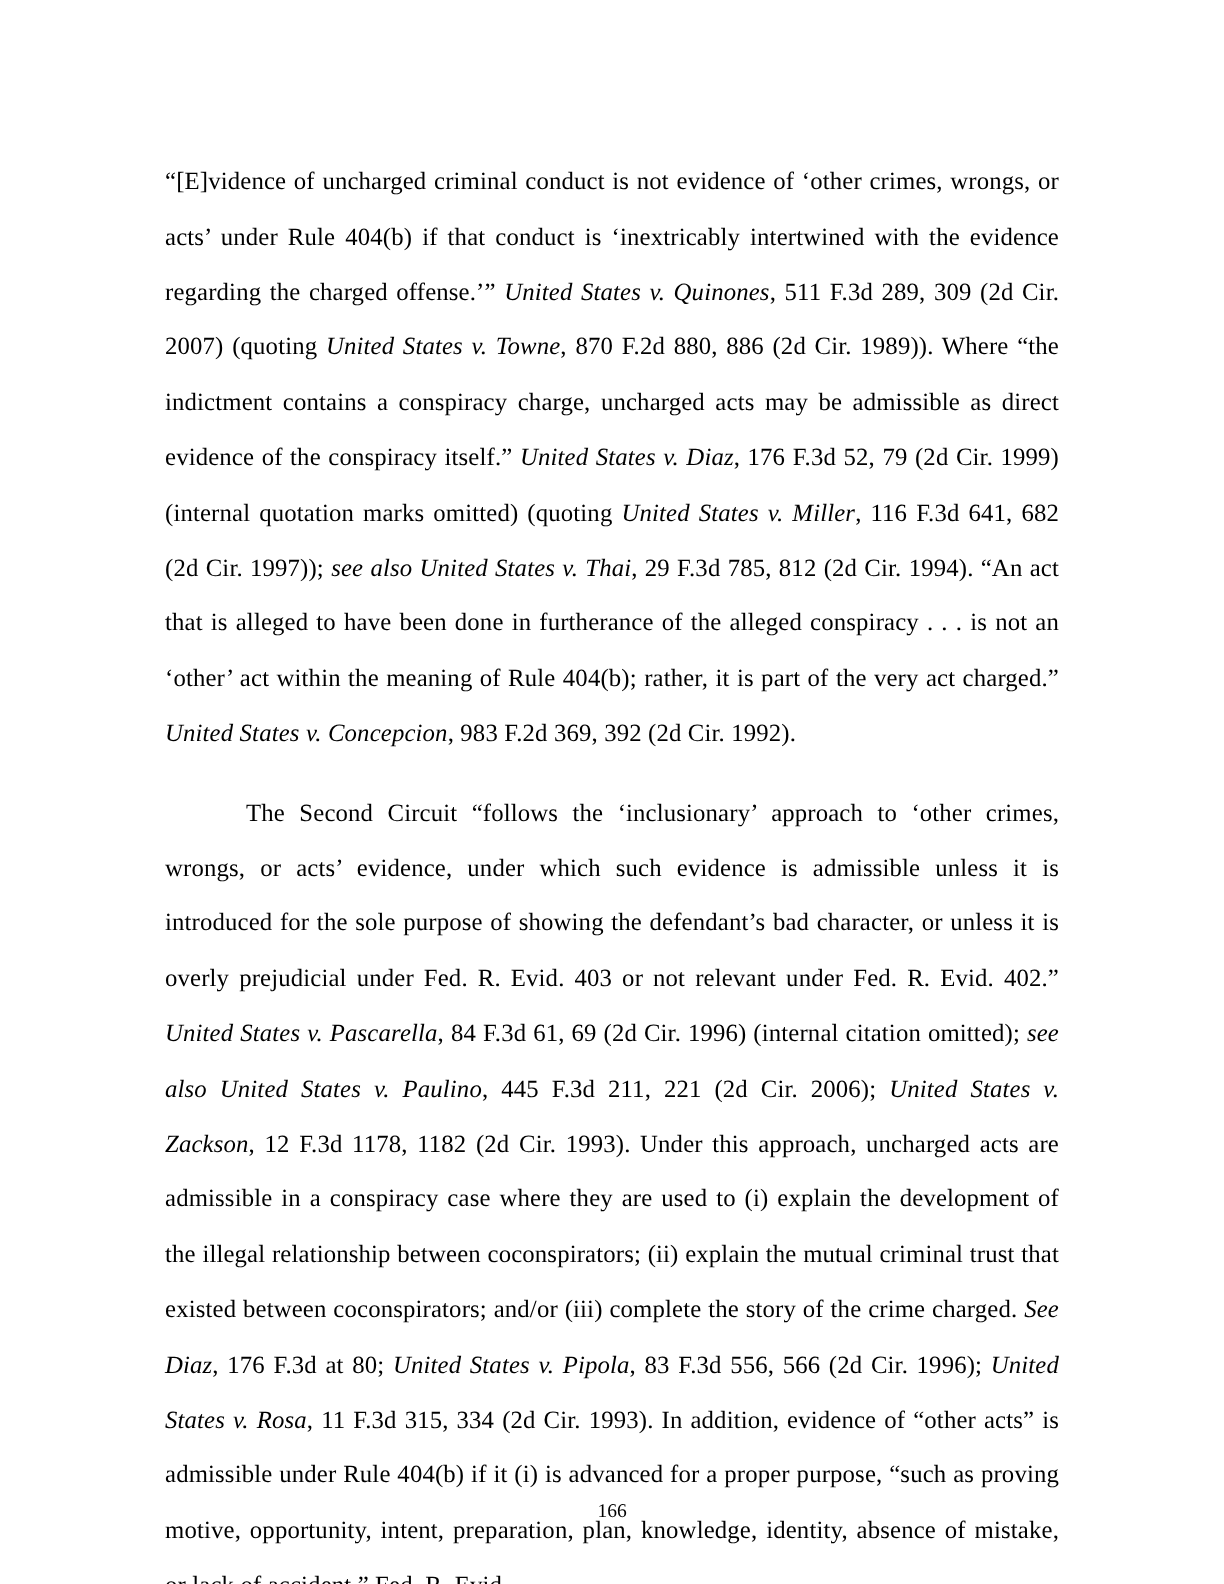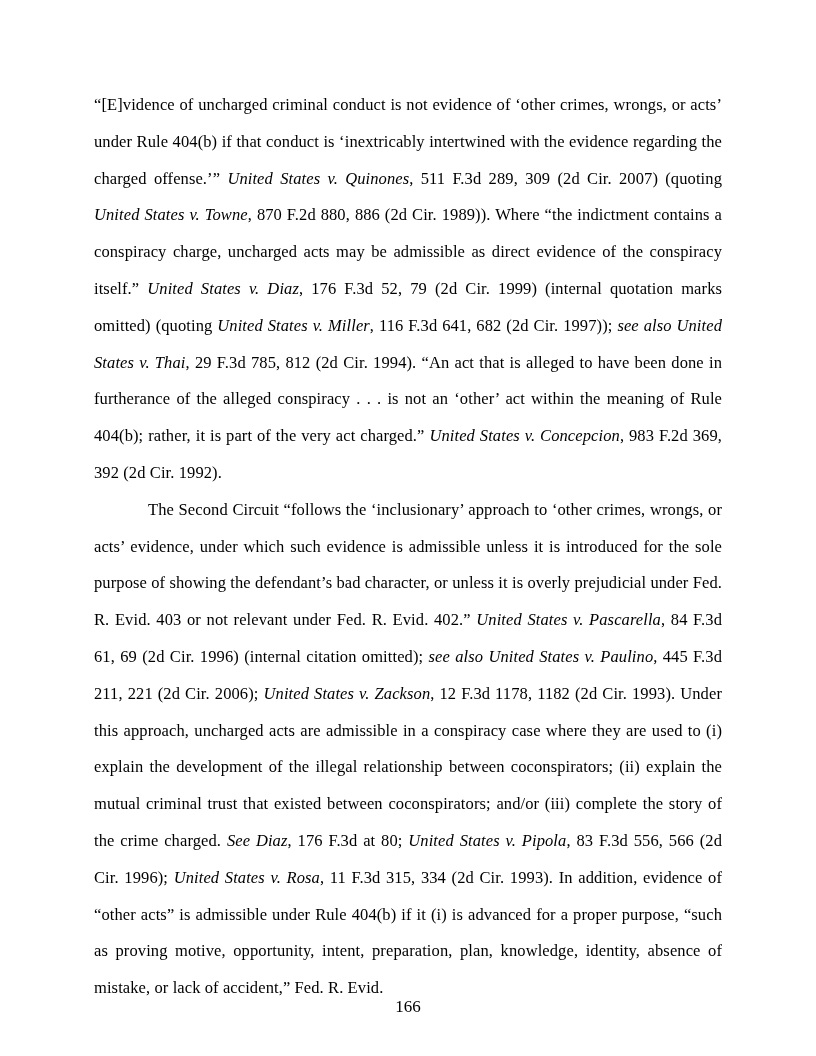--- a/index.html
+++ b/index.html
@@ -20,30 +20,30 @@
   .content {
     position: absolute;
     left: 94px;
     top: 87px;
     width: 628px;
     font-size: 16.5px;
     line-height: 36.8px;
     text-align: justify;
     letter-spacing: 0.1px;
   }
-  .para { margin: 0; }
+  .para { margin: 16px; }
   .para.indent { text-indent: 54px; }
   .ital { font-style: italic; }
   .page-number {
     position: absolute;
     left: 0;
     right: 0;
     bottom: 40px;
     text-align: center;
-    font-size: 17px;
+    font-size: 13px;
     line-height: 18px;
   }
 </style>
 </head>
 <body>
 
 <div class="page">
   <div class="content">
       <p class="para"><span>“[E]vidence of uncharged criminal conduct is not evidence of ‘other crimes, wrongs, or acts’ under Rule 404(b) if that conduct is ‘inextricably intertwined with the evidence regarding the charged offense.’”  </span><span class="ital">United States v. Quinones</span><span>, 511 F.3d 289, 309 (2d Cir. 2007) (quoting </span><span class="ital">United States v. Towne</span><span>, 870 F.2d 880, 886 (2d Cir. 1989)).  Where “the indictment contains a conspiracy charge, uncharged acts may be admissible as direct evidence of the conspiracy itself.”  </span><span class="ital">United States v. Diaz</span><span>, 176 F.3d 52, 79 (2d Cir. 1999) (internal quotation marks omitted) (quoting </span><span class="ital">United States v. Miller</span><span>, 116 F.3d 641, 682 (2d Cir. 1997)); </span><span class="ital">see also United States v. Thai</span><span>, 29 F.3d 785, 812 (2d Cir. 1994).  “An act that is alleged to have been done in furtherance of the alleged conspiracy . . . is not an ‘other’ act within the meaning of Rule 404(b); rather, it is part of the very act charged.”  </span><span class="ital">United States v. Concepcion</span><span>, 983 F.2d 369, 392 (2d Cir. 1992).</span></p>
       <p class="para indent"><span>The Second Circuit “follows the ‘inclusionary’ approach to ‘other crimes, wrongs, or acts’ evidence, under which such evidence is admissible unless it is introduced for the sole purpose of showing the defendant’s bad character, or unless it is overly prejudicial under Fed. R. Evid. 403 or not relevant under Fed. R. Evid. 402.”  </span><span class="ital">United States v. Pascarella</span><span>, 84 F.3d 61, 69 (2d Cir. 1996) (internal citation omitted); </span><span class="ital">see also United States v. Paulino</span><span>, 445 F.3d 211, 221 (2d Cir. 2006); </span><span class="ital">United States v. Zackson</span><span>, 12 F.3d 1178, 1182 (2d Cir. 1993).  Under this approach, uncharged acts are admissible in a conspiracy case where they are used to (i) explain the development of the illegal relationship between coconspirators; (ii) explain the mutual criminal trust that existed between coconspirators; and/or (iii) complete the story of the crime charged.  </span><span class="ital">See Diaz</span><span>, 176 F.3d at 80; </span><span class="ital">United States v. Pipola</span><span>, 83 F.3d 556, 566 (2d Cir. 1996); </span><span class="ital">United States v. Rosa</span><span>, 11 F.3d 315, 334 (2d Cir. 1993).  In addition, evidence of “other acts” is admissible under Rule 404(b) if it (i) is advanced for a proper purpose, “such as proving motive, opportunity, intent, preparation, plan, knowledge, identity, absence of mistake, or lack of accident,” Fed. R. Evid.</span></p>

